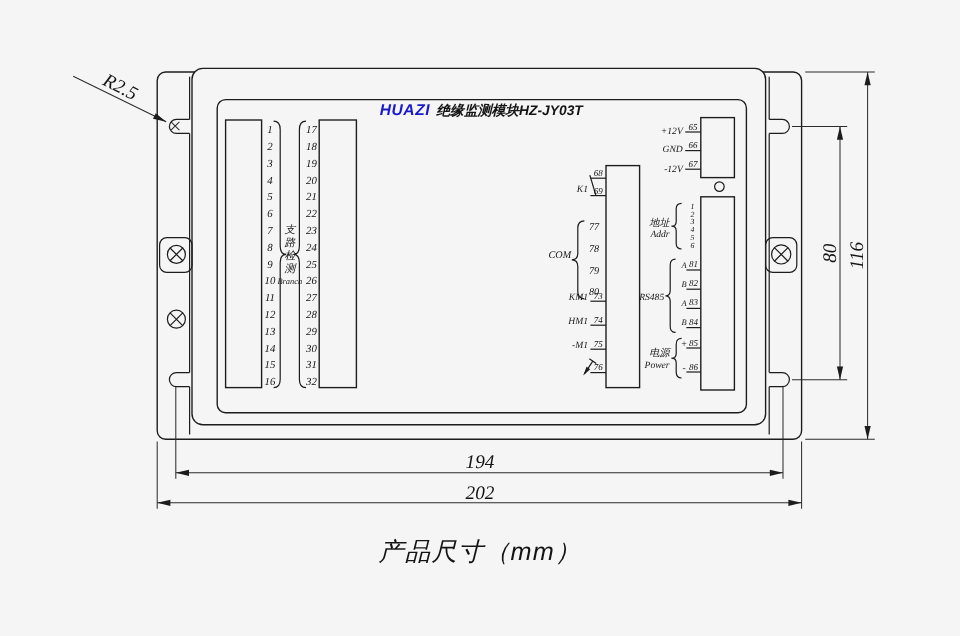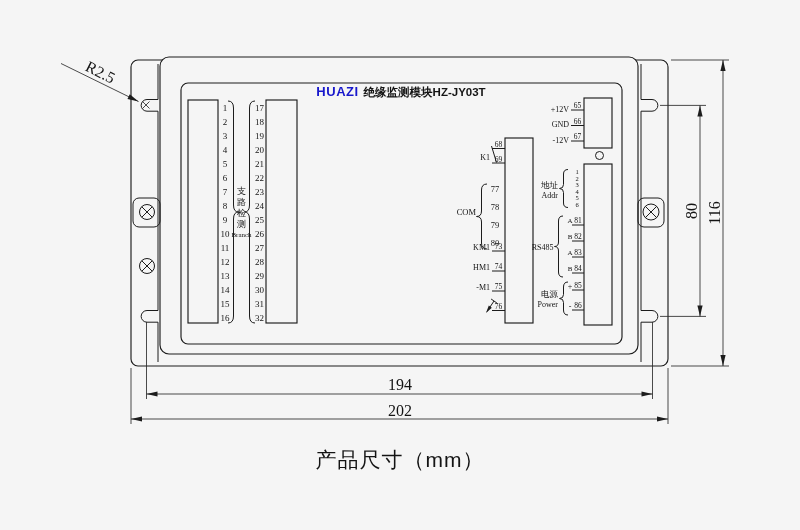--- a/index.html
+++ b/index.html
@@ -1,16 +1,16 @@
 <!DOCTYPE html>
 <html><head>
 <meta charset="utf-8">
 <style>
   html,body{margin:0;padding:0;background:#f5f5f5;width:800px;height:530px;overflow:hidden;}
-  .stage{position:relative;width:800px;height:530px;background:#f5f5f5;}
+  .stage{position:relative;width:800px;height:530px;background:#f5f5f5;font-style:italic;}
   svg{display:block;}
   .ln  {stroke:#1c1c1c;stroke-width:1.15;fill:none;}
   .lnf {stroke:#1c1c1c;stroke-width:1.15;fill:#f5f5f5;}
   .ln2 {stroke:#1c1c1c;stroke-width:1;fill:none;}
   .dim {stroke:#2b2b2b;stroke-width:0.85;fill:none;}
   .arr {fill:#1c1c1c;stroke:none;}
   text{font-family:"Liberation Serif","DejaVu Serif",serif;fill:#141414;}
   .n9 {font-size:9px;}
   .n8 {font-size:8px;}
   .n85{font-size:8.5px;}

